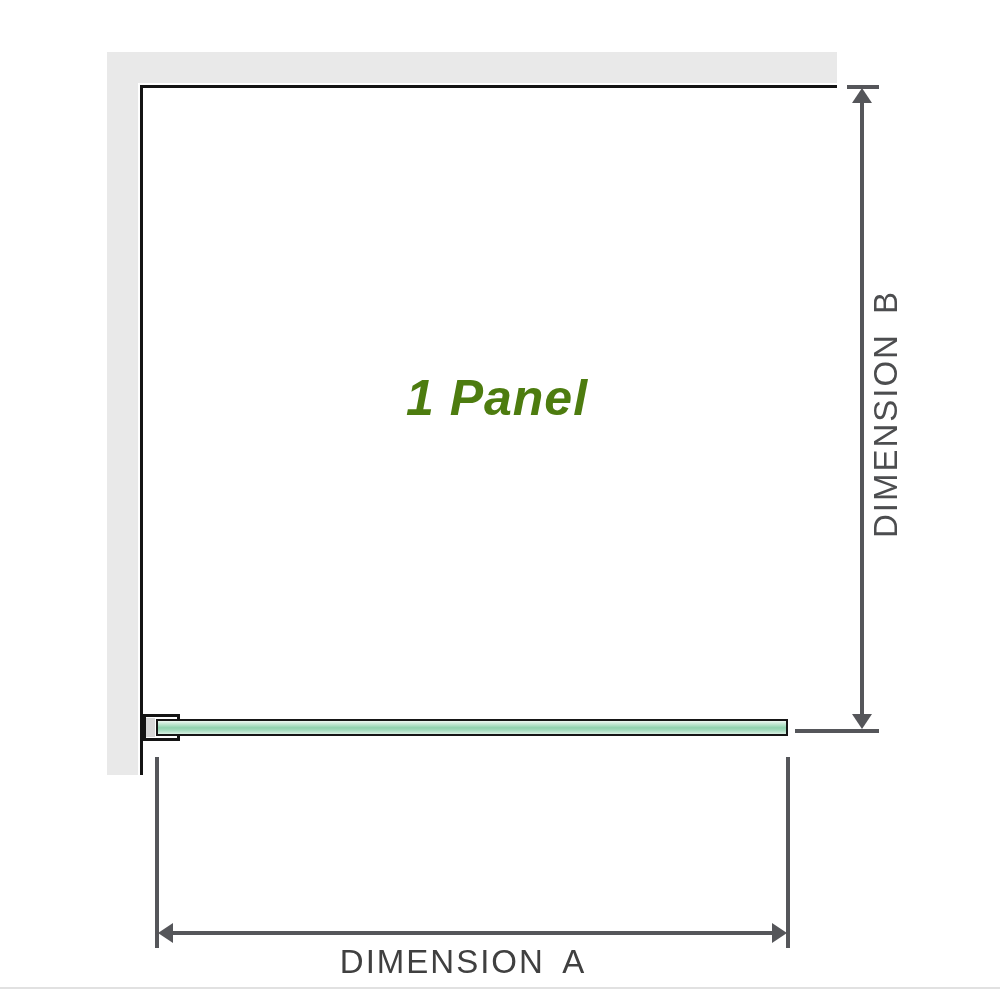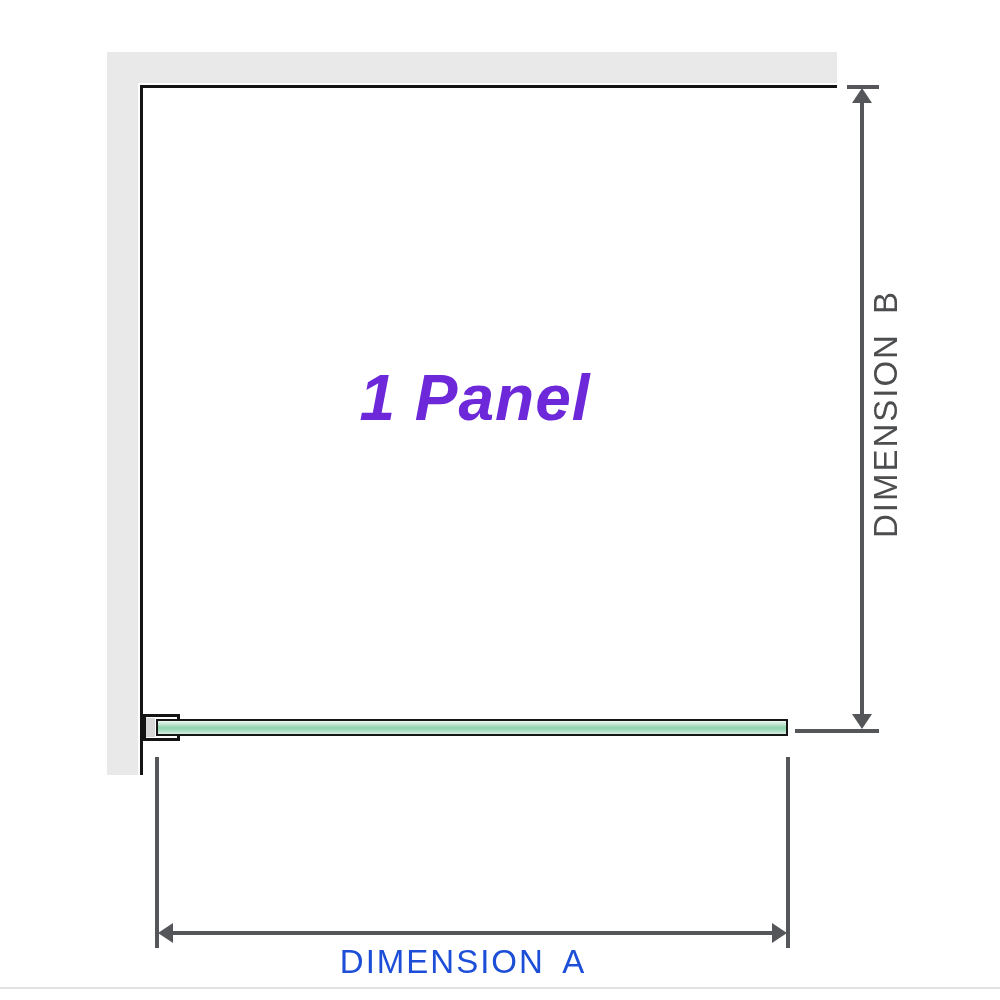--- a/index.html
+++ b/index.html
@@ -82,31 +82,31 @@
   .dima-arrow-right {
     left: 772px; top: 923px;
     border-top: 10px solid transparent; border-bottom: 10px solid transparent;
     border-left: 15px solid #55565a;
   }
   .dima-label {
     left: 463px; top: 962px;
     transform: translate(-50%, -50%);
     white-space: nowrap;
     font-size: 33px; letter-spacing: 2px; word-spacing: 8px;
-    color: #1d4ed8;
+    color: #404040;
   }
 
   
   .panel-label {
-    left: 475px; top: 398px;
+    left: 497px; top: 398px;
     transform: translate(-50%, -50%);
     white-space: nowrap;
-    font-size: 64px; font-style: italic; font-weight: 700;
+    font-size: 50px; font-style: italic; font-weight: 700;
     letter-spacing: 1px;
-    color: #6d28d9;
+    color: #4d7c0f;
   }
 
   
   .bottom-divider { left: 0; top: 987px; width: 1000px; height: 2px; background: #e1e1e1; }
 </style>
 </head>
 <body>
 
 <div class="canvas">
 

